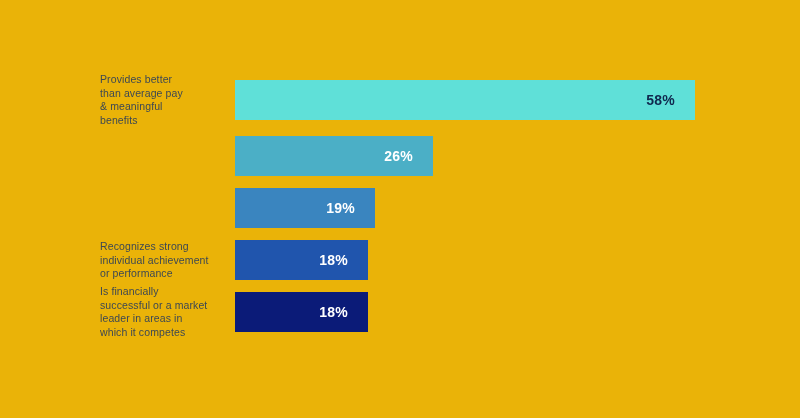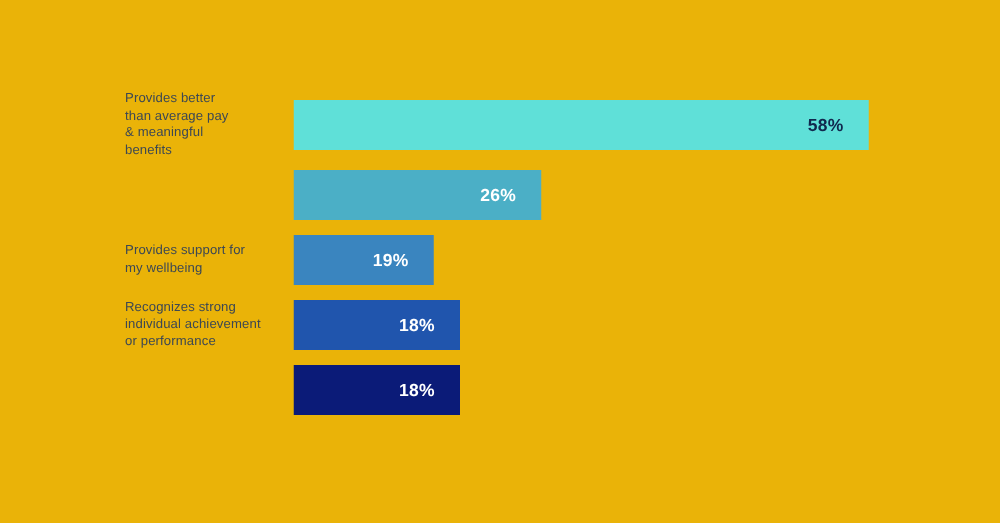--- a/index.html
+++ b/index.html
@@ -104,41 +104,43 @@
 
     <div class="bar-row" style="top: 136px;">
       <div class="bar-track">
         <div class="bar" style="width: 198px; background: rgb(75, 175, 198); padding-left: 23px;">
           <span class="bar-value" style="color: rgb(255, 255, 255);">26%</span>
         </div>
       </div>
     </div>
 
     <div class="bar-row" style="top: 188px;">
-      <div class="row-label center" style="color: rgb(61, 72, 83);">Provides support for
-my wellbeing</div>
       <div class="bar-track">
-        <div class="bar" style="width: 112px; background: rgb(58, 133, 191);">
+        <div class="bar" style="width: 140px; background: rgb(58, 133, 191);">
           <span class="bar-value" style="color: rgb(255, 255, 255);">19%</span>
         </div>
       </div>
     </div>
 
     <div class="bar-row" style="top: 240px;">
       <div class="row-label center" style="color: rgb(61, 72, 83);">Recognizes strong
 individual achievement
 or performance</div>
       <div class="bar-track">
         <div class="bar" style="width: 133px; background: rgb(32, 85, 173);">
           <span class="bar-value" style="color: rgb(255, 255, 255);">18%</span>
         </div>
       </div>
     </div>
 
     <div class="bar-row" style="top: 292px;">
+      <div class="row-label center" style="color: rgb(61, 72, 83);">Is financially
+successful or a market
+leader in areas in
+which it competes</div>
       <div class="bar-track">
         <div class="bar" style="width: 133px; background: rgb(11, 27, 120);">
           <span class="bar-value" style="color: rgb(255, 255, 255);">18%</span>
         </div>
       </div>
     </div>
 
   </div>
 </div>
 

